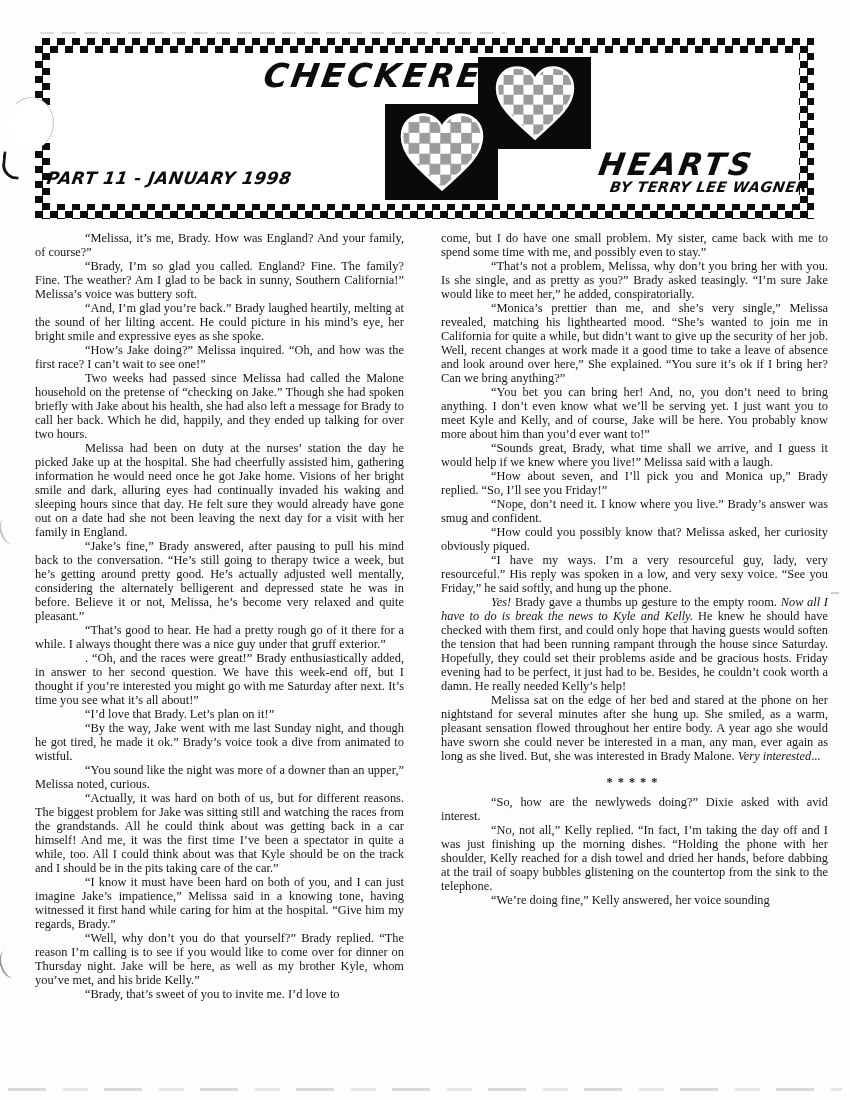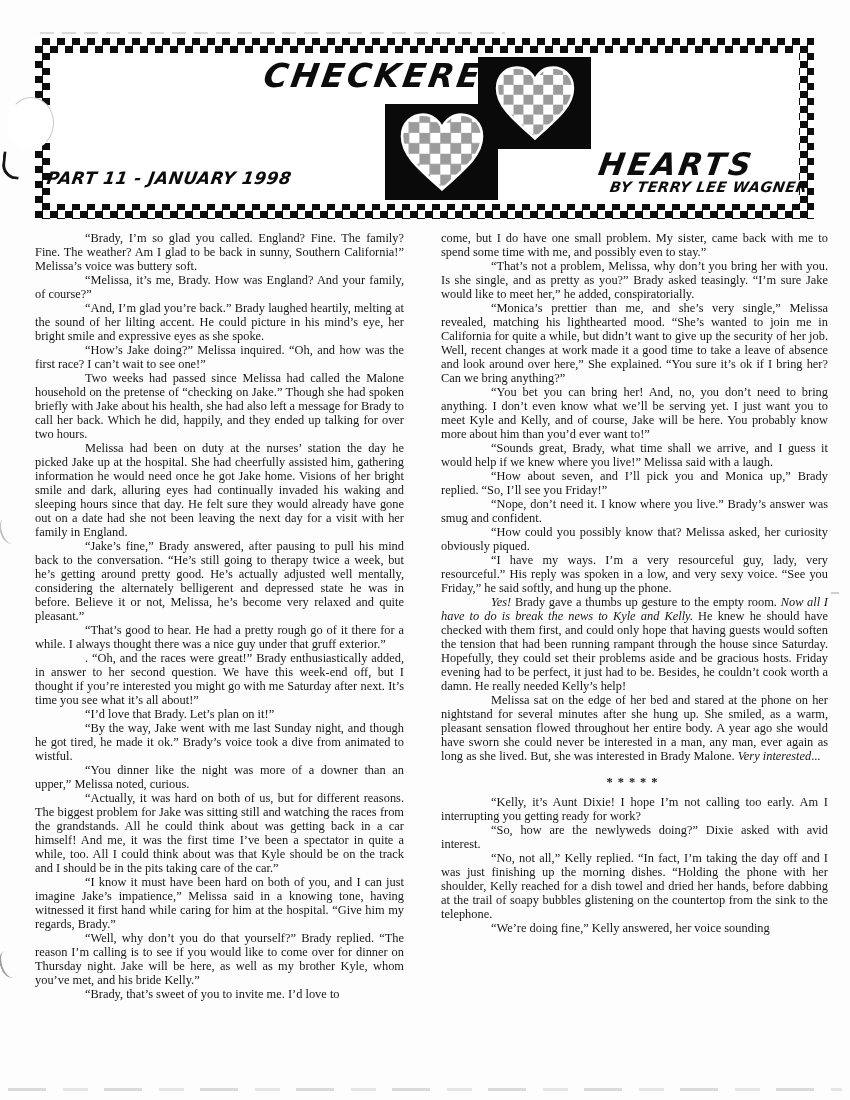--- a/index.html
+++ b/index.html
@@ -86,51 +86,50 @@
   </svg>
 </div>
 
 <div class="script-title t-hearts">HEARTS</div>
 
 <div class="script-title t-part">PART 11 - JANUARY 1998</div>
 
 <div class="script-title t-byline">BY TERRY LEE WAGNER</div>
 
 <div class="col col-left" id="col-left">
+    <p class="para indent">“Melissa, it’s me, Brady. How was England? And your family, of course?”</p>
     <p class="para indent">“Brady, I’m so glad you called. England? Fine. The family? Fine. The weather? Am I glad to be back in sunny, Southern California!” Melissa’s voice was buttery soft.</p>
-    <p class="para indent">“Melissa, it’s me, Brady. How was England? And your family, of course?”</p>
     <p class="para indent">“And, I’m glad you’re back.” Brady laughed heartily, melting at the sound of her lilting accent. He could picture in his mind’s eye, her bright smile and expressive eyes as she spoke.</p>
     <p class="para indent">“How’s Jake doing?” Melissa inquired. “Oh, and how was the first race? I can’t wait to see one!”</p>
     <p class="para indent">Two weeks had passed since Melissa had called the Malone household on the pretense of “checking on Jake.” Though she had spoken briefly with Jake about his health, she had also left a message for Brady to call her back. Which he did, happily, and they ended up talking for over two hours.</p>
     <p class="para indent">Melissa had been on duty at the nurses’ station the day he picked Jake up at the hospital. She had cheerfully assisted him, gathering information he would need once he got Jake home. Visions of her bright smile and dark, alluring eyes had continually invaded his waking and sleeping hours since that day. He felt sure they would already have gone out on a date had she not been leaving the next day for a visit with her family in England.</p>
     <p class="para indent">“Jake’s fine,” Brady answered, after pausing to pull his mind back to the conversation. “He’s still going to therapy twice a week, but he’s getting around pretty good. He’s actually adjusted well mentally, considering the alternately belligerent and depressed state he was in before. Believe it or not, Melissa, he’s become very relaxed and quite pleasant.”</p>
     <p class="para indent">“That’s good to hear. He had a pretty rough go of it there for a while. I always thought there was a nice guy under that gruff exterior.”</p>
     <p class="para indent">. “Oh, and the races were great!” Brady enthusiastically added, in answer to her second question. We have this week-end off, but I thought if you’re interested you might go with me Saturday after next. It’s time you see what it’s all about!”</p>
     <p class="para indent">“I’d love that Brady. Let’s plan on it!”</p>
     <p class="para indent">“By the way, Jake went with me last Sunday night, and though he got tired, he made it ok.” Brady’s voice took a dive from animated to wistful.</p>
-    <p class="para indent">“You dinner like the night was more of a downer than an upper,” Melissa noted, curious.</p>
+    <p class="para indent">“You sound like the night was more of a downer than an upper,” Melissa noted, curious.</p>
     <p class="para indent">“Actually, it was hard on both of us, but for different reasons. The biggest problem for Jake was sitting still and watching the races from the grandstands. All he could think about was getting back in a car himself! And me, it was the first time I’ve been a spectator in quite a while, too. All I could think about was that Kyle should be on the track and I should be in the pits taking care of the car.”</p>
     <p class="para indent">“I know it must have been hard on both of you, and I can just imagine Jake’s impatience,” Melissa said in a knowing tone, having witnessed it first hand while caring for him at the hospital. “Give him my regards, Brady.”</p>
     <p class="para indent">“Well, why don’t you do that yourself?” Brady replied. “The reason I’m calling is to see if you would like to come over for dinner on Thursday night. Jake will be here, as well as my brother Kyle, whom you’ve met, and his bride Kelly.”</p>
     <p class="para indent">“Brady, that’s sweet of you to invite me. I’d love to</p>
   </div>
 <div class="col col-right" id="col-right">
     <p class="para noindent">come, but I do have one small problem. My sister, came back with me to spend some time with me, and possibly even to stay.”</p>
     <p class="para indent">“That’s not a problem, Melissa, why don’t you bring her with you. Is she single, and as pretty as you?” Brady asked teasingly. “I’m sure Jake would like to meet her,” he added, conspiratorially.</p>
     <p class="para indent">“Monica’s prettier than me, and she’s very single,” Melissa revealed, matching his lighthearted mood. “She’s wanted to join me in California for quite a while, but didn’t want to give up the security of her job. Well, recent changes at work made it a good time to take a leave of absence and look around over here,” She explained. “You sure it’s ok if I bring her? Can we bring anything?”</p>
     <p class="para indent">“You bet you can bring her! And, no, you don’t need to bring anything. I don’t even know what we’ll be serving yet. I just want you to meet Kyle and Kelly, and of course, Jake will be here. You probably know more about him than you’d ever want to!”</p>
     <p class="para indent">“Sounds great, Brady, what time shall we arrive, and I guess it would help if we knew where you live!” Melissa said with a laugh.</p>
     <p class="para indent">“How about seven, and I’ll pick you and Monica up,” Brady replied. “So, I’ll see you Friday!”</p>
     <p class="para indent">“Nope, don’t need it. I know where you live.” Brady’s answer was smug and confident.</p>
     <p class="para indent">“How could you possibly know that? Melissa asked, her curiosity obviously piqued.</p>
     <p class="para indent">“I have my ways. I’m a very resourceful guy, lady, very resourceful.” His reply was spoken in a low, and very sexy voice. “See you Friday,” he said softly, and hung up the phone.</p>
     <p class="para indent"><i>Yes!</i> Brady gave a thumbs up gesture to the empty room. <i>Now all I have to do is break the news to Kyle and Kelly.</i> He knew he should have checked with them first, and could only hope that having guests would soften the tension that had been running rampant through the house since Saturday. Hopefully, they could set their problems aside and be gracious hosts. Friday evening had to be perfect, it just had to be. Besides, he couldn’t cook worth a damn. He really needed Kelly’s help!</p>
     <p class="para indent">Melissa sat on the edge of her bed and stared at the phone on her nightstand for several minutes after she hung up. She smiled, as a warm, pleasant sensation flowed throughout her entire body. A year ago she would have sworn she could never be interested in a man, any man, ever again as long as she lived. But, she was interested in Brady Malone. <i>Very interested</i>...</p>
     <p class="para separator">*****</p>
-    <p class="para indent">“Kelly, it’s Aunt Dixie! I hope I’m not calling too early. Am I interrupting you getting ready for work?</p>
     <p class="para indent">“So, how are the newlyweds doing?” Dixie asked with avid interest.</p>
     <p class="para indent">“No, not all,” Kelly replied. “In fact, I’m taking the day off and I was just finishing up the morning dishes. “Holding the phone with her shoulder, Kelly reached for a dish towel and dried her hands, before dabbing at the trail of soapy bubbles glistening on the countertop from the sink to the telephone.</p>
     <p class="para indent">“We’re doing fine,” Kelly answered, her voice sounding</p>
   </div>
 
 <div class="artifact top-line"></div>
 <div class="artifact curl-blob"></div>
 <div class="artifact curl-mark"></div>
 <div class="artifact hook1"></div>
 <div class="artifact hook2"></div>

